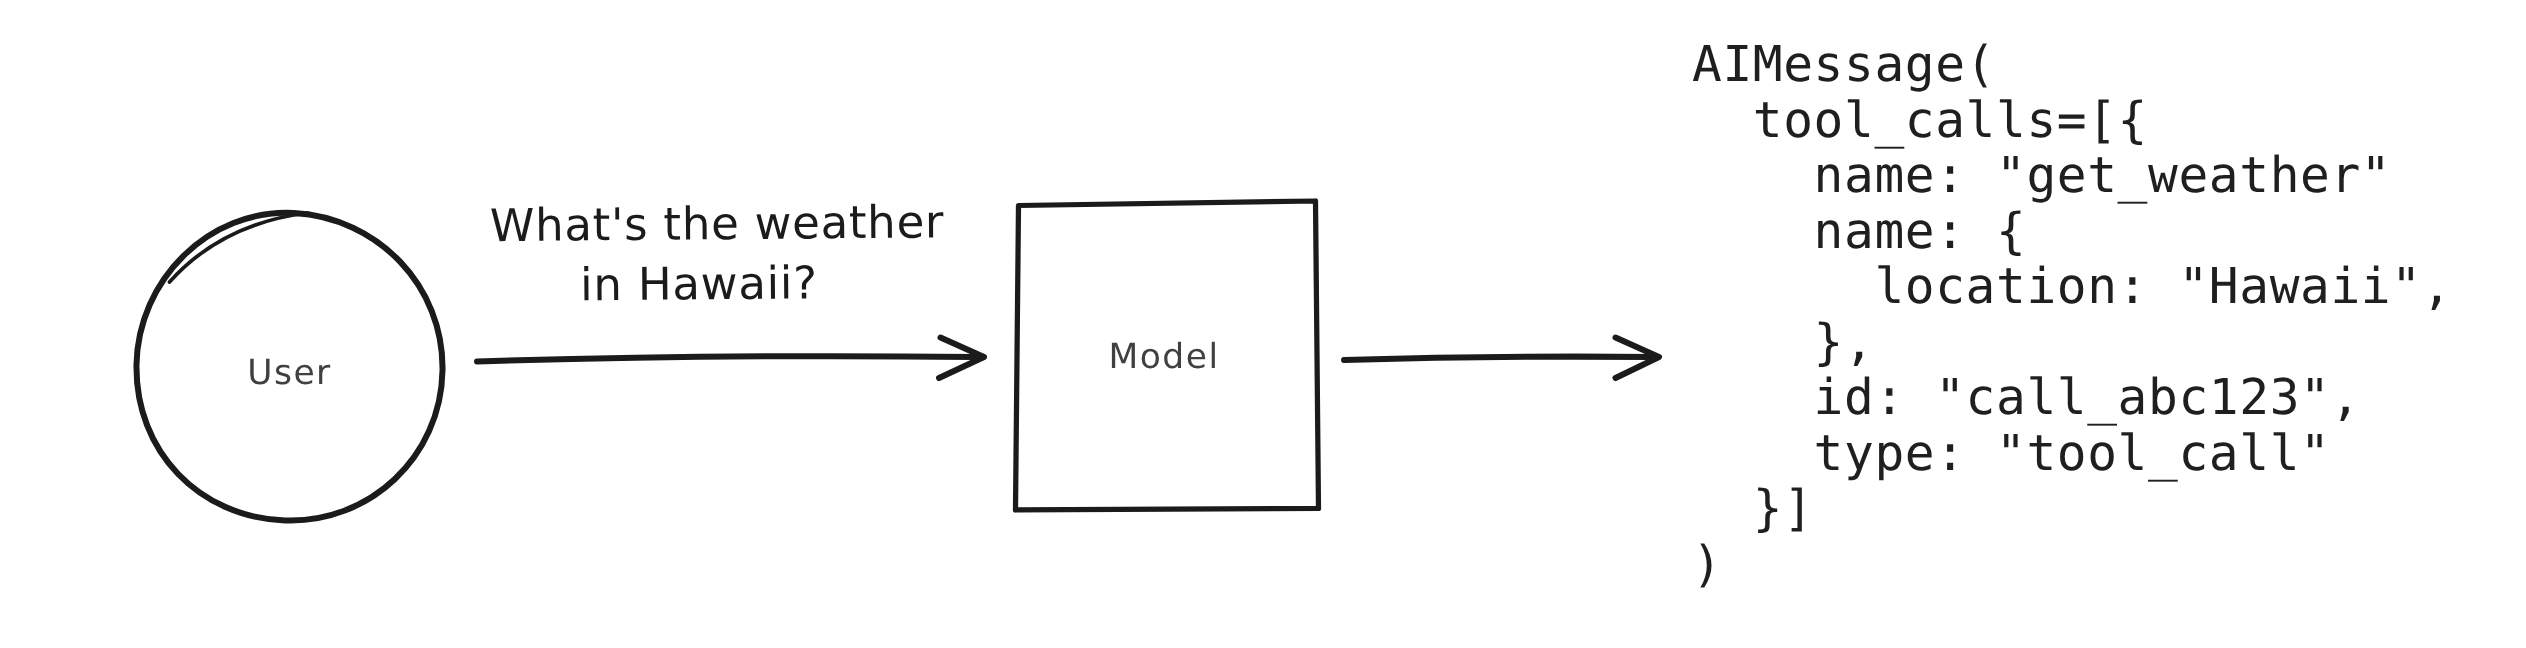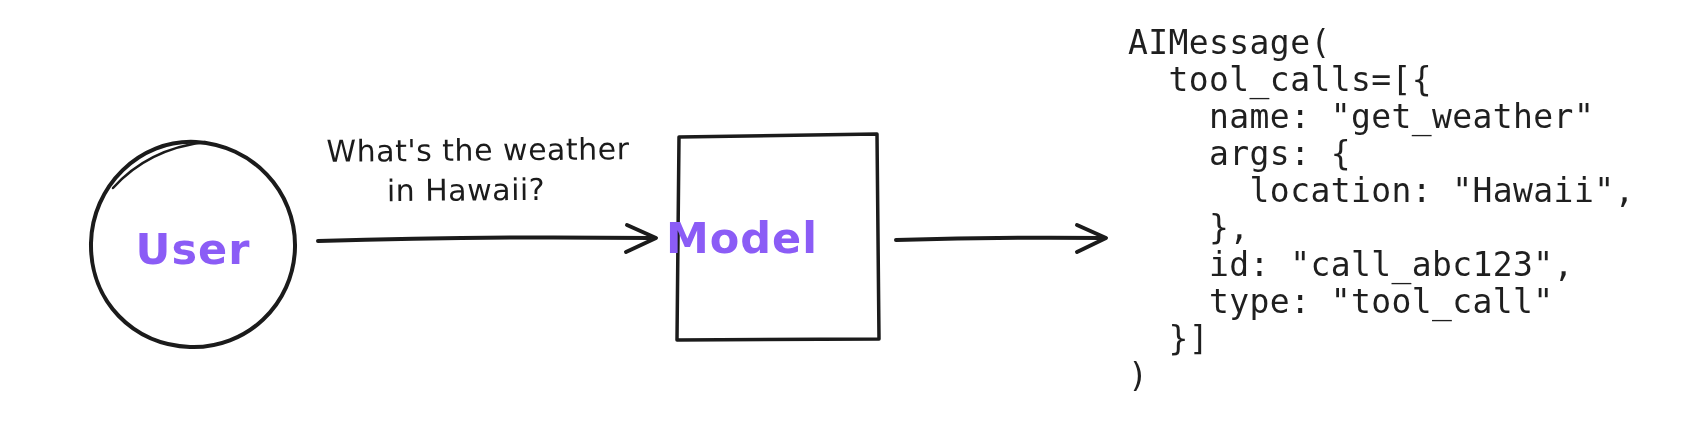--- a/index.html
+++ b/index.html
@@ -13,23 +13,23 @@
     color: #1b1b1b;
   }
   #sketch-layer {
     position: absolute;
     left: 0; top: 0;
     width: 1684px; height: 432px;
   }
   .node-label {
     position: absolute;
     transform: translate(-50%, -50%);
-    font-size: 43px;
-    font-weight: bold;
-    color: #8b5cf6;
+    font-size: 23px;
+    font-weight: normal;
+    color: #404040;
     white-space: nowrap;
     letter-spacing: 1px;
   }
   .hand-note {
     position: absolute;
     transform: translate(-50%, -50%) rotate(-0.5deg);
     font-size: 30px;
     color: #1b1b1b;
     white-space: nowrap;
     letter-spacing: 0.5px;
@@ -83,27 +83,27 @@
       <path stroke-width="4" d="M 896,240 Q 1000,237 1102,238"></path>
       <path stroke-width="4" d="M 1077,225 L 1106,238 L 1077,252"></path>
     </g>
   </svg>
 
   <div class="node-label" style="left:193px; top:249px;">User</div>
 
   <div class="hand-note" style="left:478px; top:150px;">What's the weather</div>
   <div class="hand-note" style="left:466px; top:190px;">in Hawaii?</div>
 
-  <div class="node-label" style="left:742px; top:238px;text-align:center;">Model</div>
+  <div class="node-label" style="left:776px; top:238px;text-align:center;">Model</div>
 
   <div id="code-block">
     <div class="code-line">AIMessage(</div>
     <div class="code-line">  tool_calls=[{</div>
     <div class="code-line">    name: "get_weather"</div>
-    <div class="code-line">    args: {</div>
+    <div class="code-line">    name: {</div>
     <div class="code-line">      location: "Hawaii",</div>
     <div class="code-line">    },</div>
     <div class="code-line">    id: "call_abc123",</div>
     <div class="code-line">    type: "tool_call"</div>
     <div class="code-line">  }]</div>
     <div class="code-line">)</div>
   </div>
 
 </div>
 

